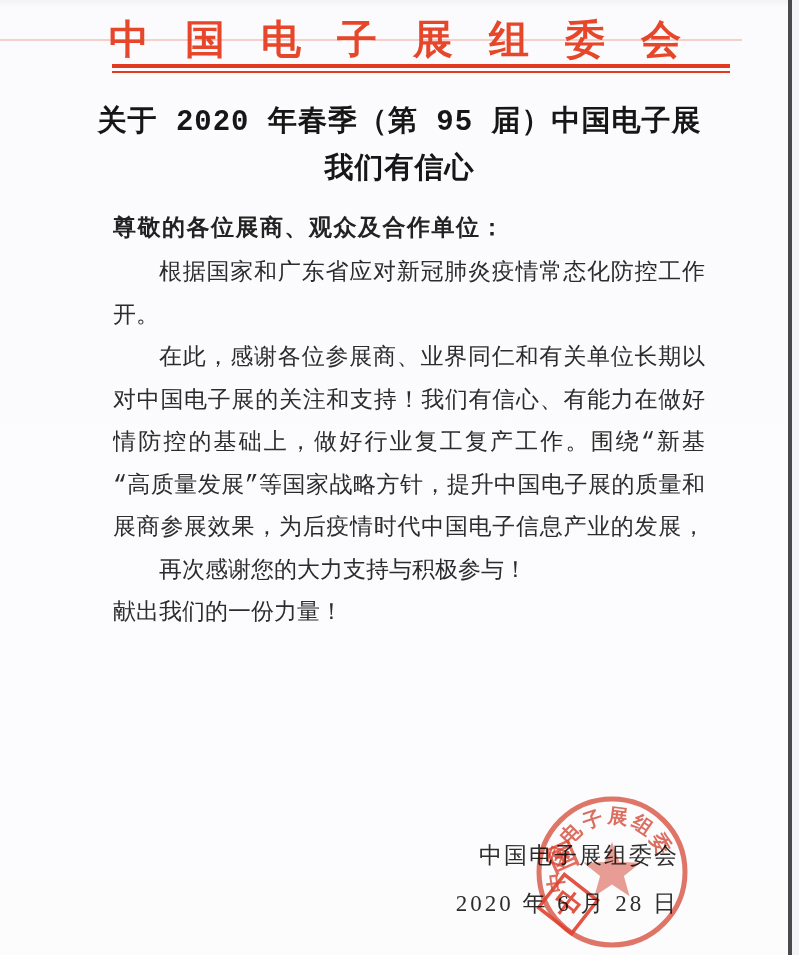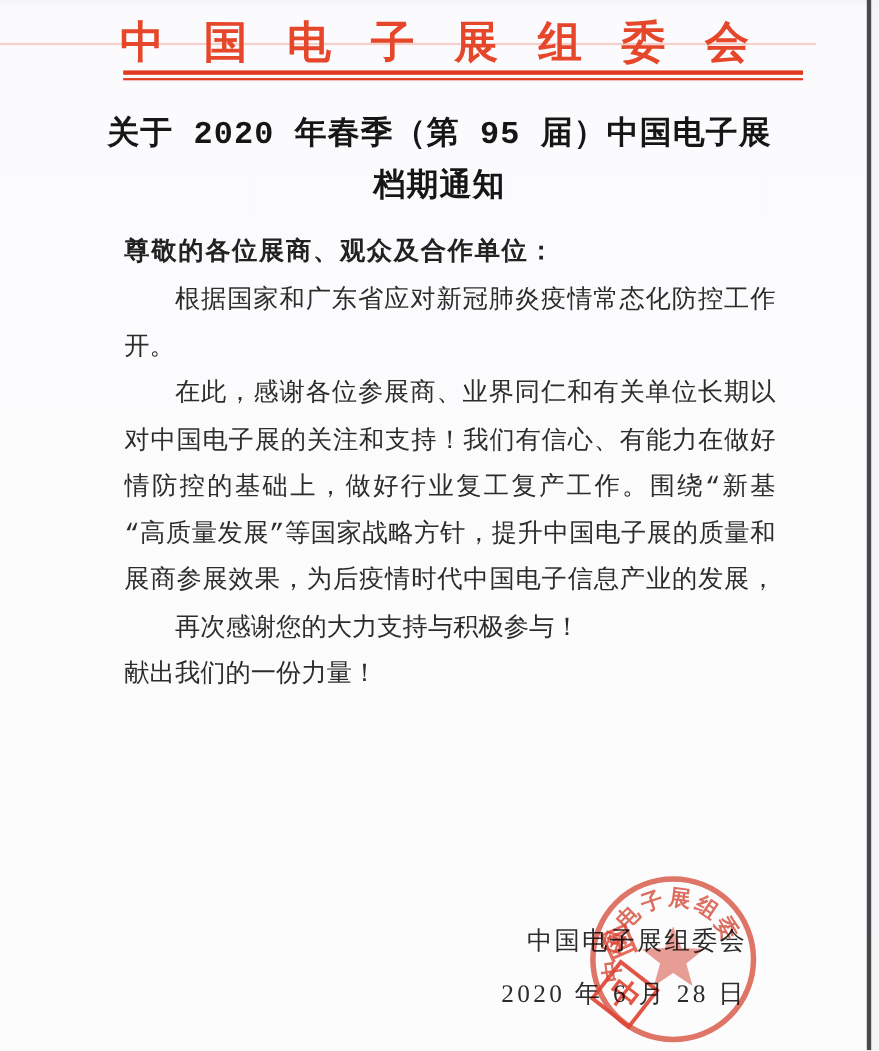--- a/index.html
+++ b/index.html
@@ -79,21 +79,21 @@
 
   <div class="faint-line"></div>
 
   <div class="letterhead">中国电子展组委会</div>
 
   <div class="rule-thick"></div>
   <div class="rule-thin"></div>
 
   <div class="doc-title">
     <div>关于 2020 年春季（第 95 届）中国电子展</div>
-    <div>档期通知</div>
+    <div>我们有信心</div>
   </div>
 
   <div class="salutation">尊敬的各位展商、观众及合作单位：</div>
 
   <div class="body-text">
     <div class="line indent">根据国家和广东省应对新冠肺炎疫情常态化防控工作</div>
     <div class="line last">开。</div>
 
     <div class="line indent">在此，感谢各位参展商、业界同仁和有关单位长期以来</div>
     <div class="line">对中国电子展的关注和支持！我们有信心、有能力在做好疫</div>

